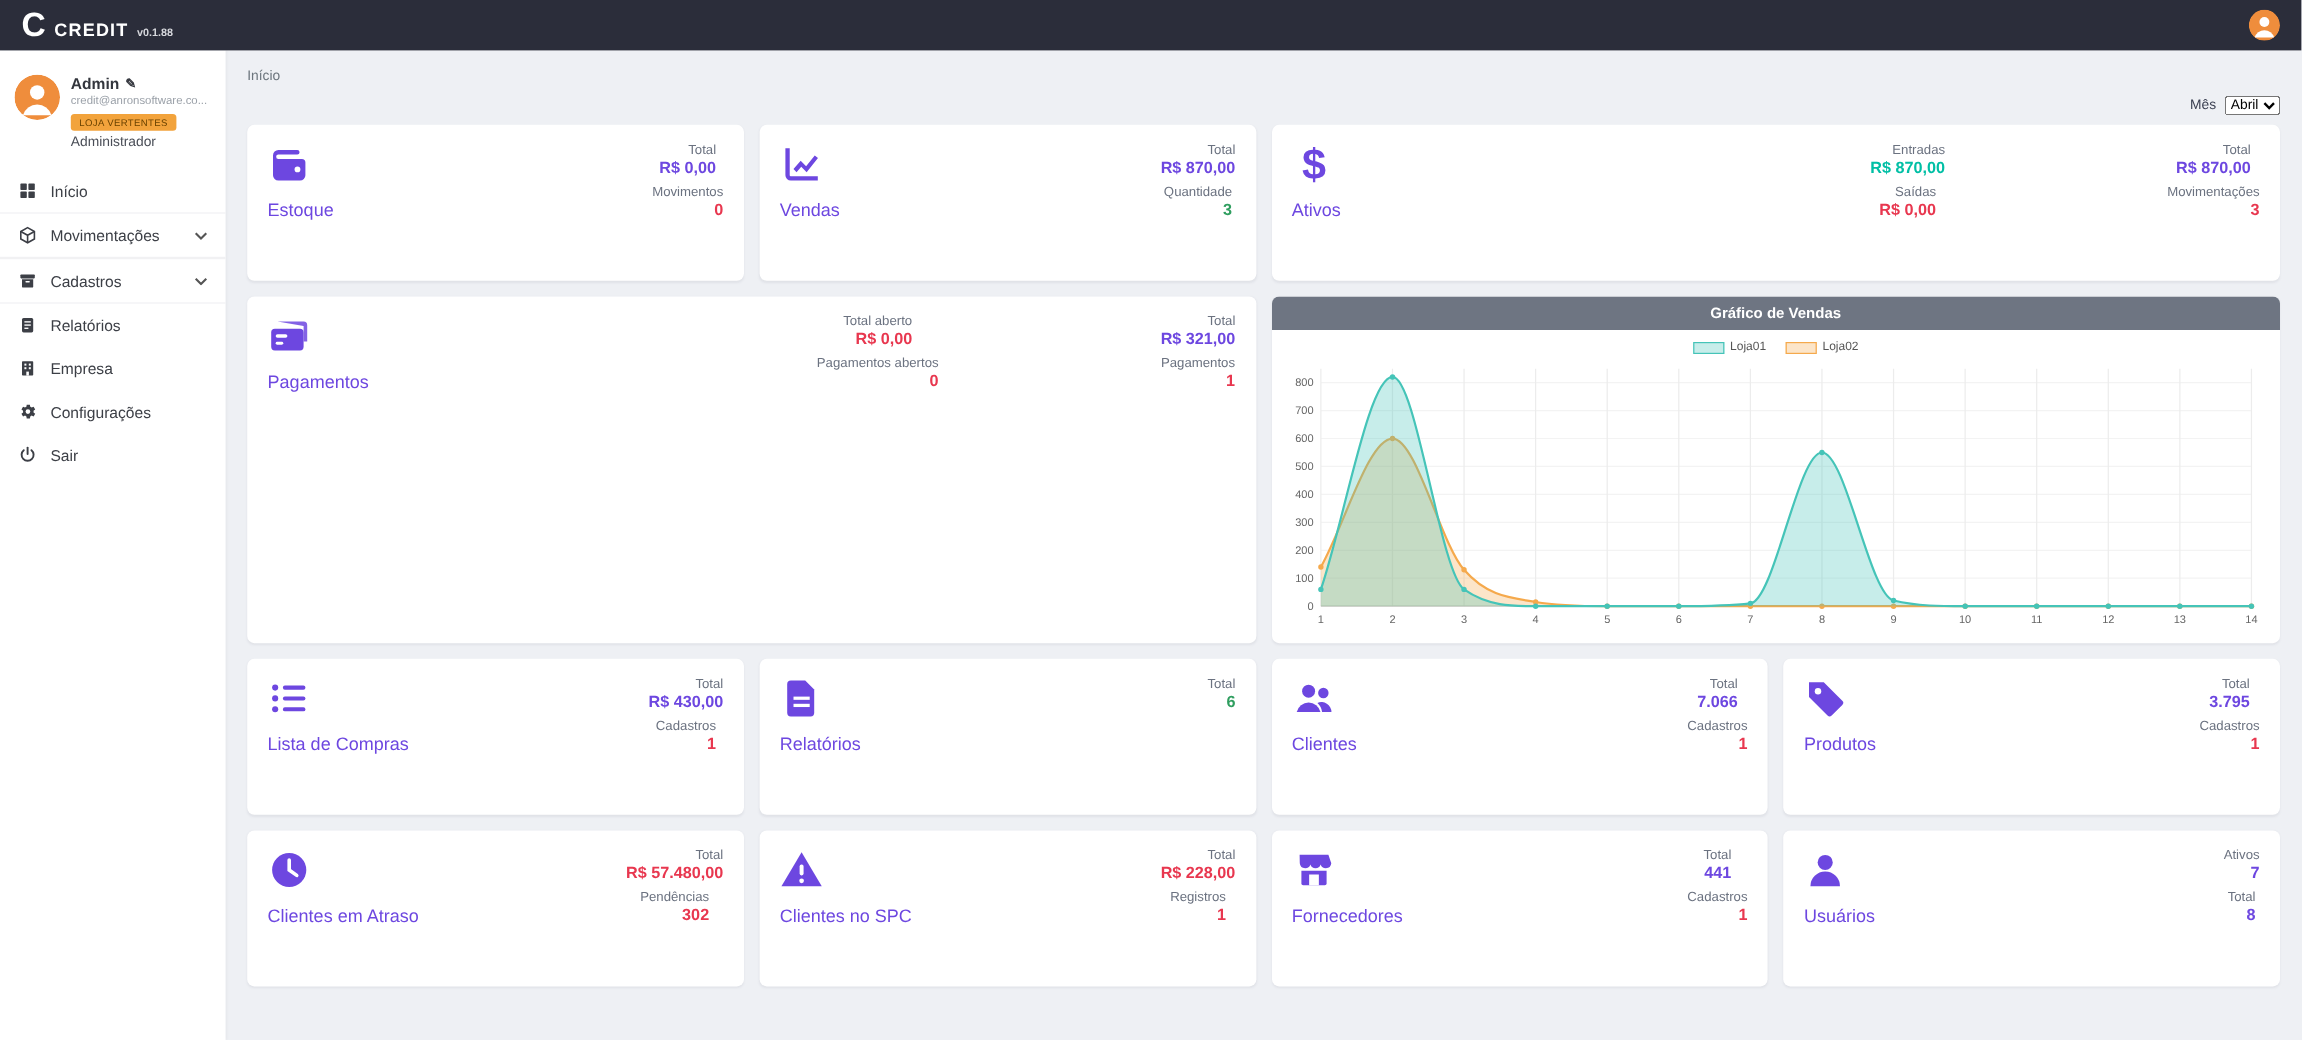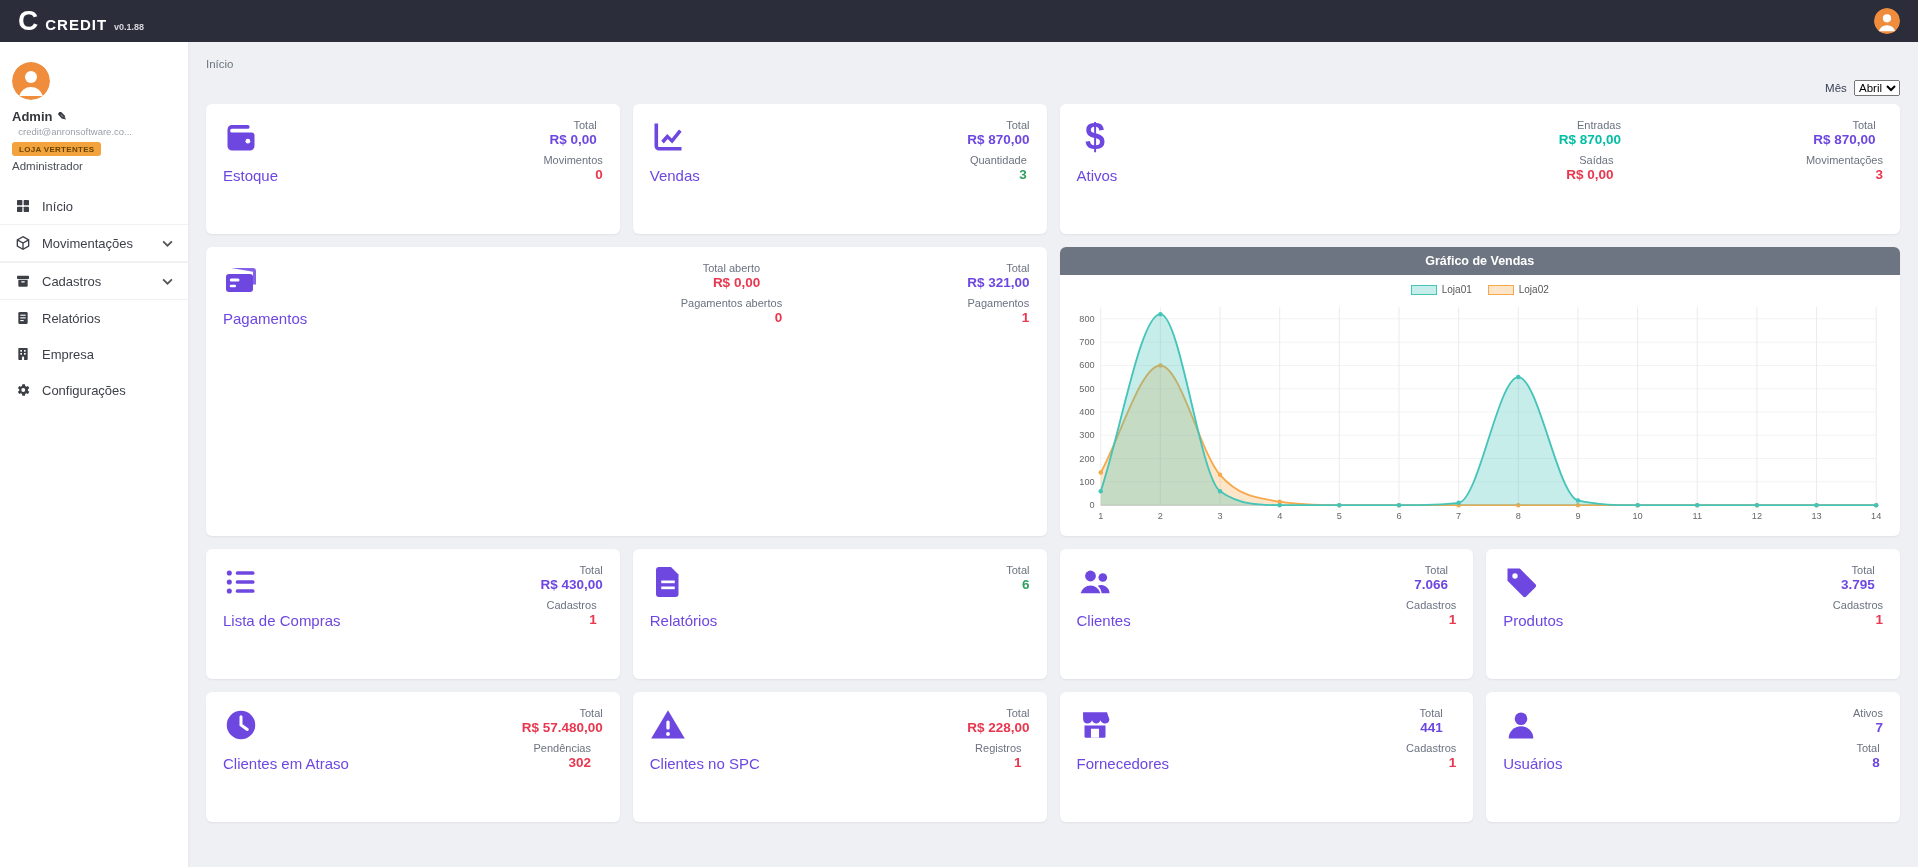--- a/index.html
+++ b/index.html
@@ -22,29 +22,29 @@
   .logo-ver { font-size:9px; color:#d6d7dc; font-weight:bold; }
   .topbar-avatar { width:26px; height:26px; border-radius:50%; overflow:hidden; cursor:pointer; }
   .topbar-avatar svg, .avatar svg { display:block; width:100%; height:100%; }
 
   
   .layout { display:flex; min-height:calc(100vh - 42px); }
   .sidebar {
     width:188px; background:#fff; flex:0 0 188px;
     padding-top:20px; box-shadow:1px 0 2px rgba(0,0,0,.04);
   }
-  .user-block { display:flex; gap:9px; padding:0 12px 16px 12px;flex-direction:column; }
+  .user-block { display:flex; gap:9px; padding:0 12px 16px 12px; }
   .avatar { width:38px; height:38px; border-radius:50%; overflow:hidden; flex:0 0 38px; }
   .user-info { min-width:0; }
   .user-name-row { font-size:13px; font-weight:bold; color:#33363d; display:flex; align-items:center; gap:5px; }
   .edit { font-size:11px; color:#33363d; cursor:pointer; }
   .user-email { font-size:9.5px; color:#9aa0a8; white-space:nowrap; overflow:hidden; text-overflow:ellipsis; max-width:120px; margin-top:2px;text-align:right; }
   .badge {
     display:inline-block; background:#f2a33c; color:#6b4300;
-    font-size:8px; font-weight:bold; letter-spacing:.3px;
+    font-size:8px; font-weight:normal; letter-spacing:.3px;
     padding:2.5px 7px; border-radius:3px; margin:5px 0 4px 0;
   }
   .user-role { font-size:11.5px; color:#4a4e57; }
   .menu { display:flex; flex-direction:column; }
   .menu-item {
     display:flex; align-items:center; gap:11px;
     padding:10px 15px; font-size:13px; color:#3c3f46;
     cursor:pointer; text-decoration:none;
   }
   .menu-item.expandable { border-top:1px solid #f1f1f3; border-bottom:1px solid #f1f1f3; }
@@ -198,20 +198,29 @@
           <span class="mi-label">Empresa</span>
         </a>
         <a class="menu-item">
           <span class="mi-icon">
             <svg viewBox="0 0 24 24" fill="currentColor">
               <path d="M19.4 13a7.5 7.5 0 0 0 0-2l2.1-1.6-2-3.4-2.5 1a7.6 7.6 0 0 0-1.7-1L14.9 3.3h-4L10.5 6a7.6 7.6 0 0 0-1.7 1l-2.5-1-2 3.4L6.4 11a7.5 7.5 0 0 0 0 2l-2.1 1.6 2 3.4 2.5-1a7.6 7.6 0 0 0 1.7 1l.4 2.7h4l.4-2.7a7.6 7.6 0 0 0 1.7-1l2.5 1 2-3.4z"></path>
               <circle cx="12.4" cy="12" r="2.9" fill="#fff"></circle>
             </svg>
           </span>
           <span class="mi-label">Configurações</span>
+        </a>
+        <a class="menu-item">
+          <span class="mi-icon">
+            <svg viewBox="0 0 24 24" fill="none" stroke="currentColor" stroke-width="2.4" stroke-linecap="round">
+              <path d="M12 3v8"></path>
+              <path d="M7.2 6.2a7.5 7.5 0 1 0 9.6 0"></path>
+            </svg>
+          </span>
+          <span class="mi-label">Sair</span>
         </a>
       </nav>
   </aside>
 
   <main class="main">
     <div class="page-header">
       <div class="breadcrumb">Início</div>
     </div>
     <div class="month-row">
       <span>Mês</span>

